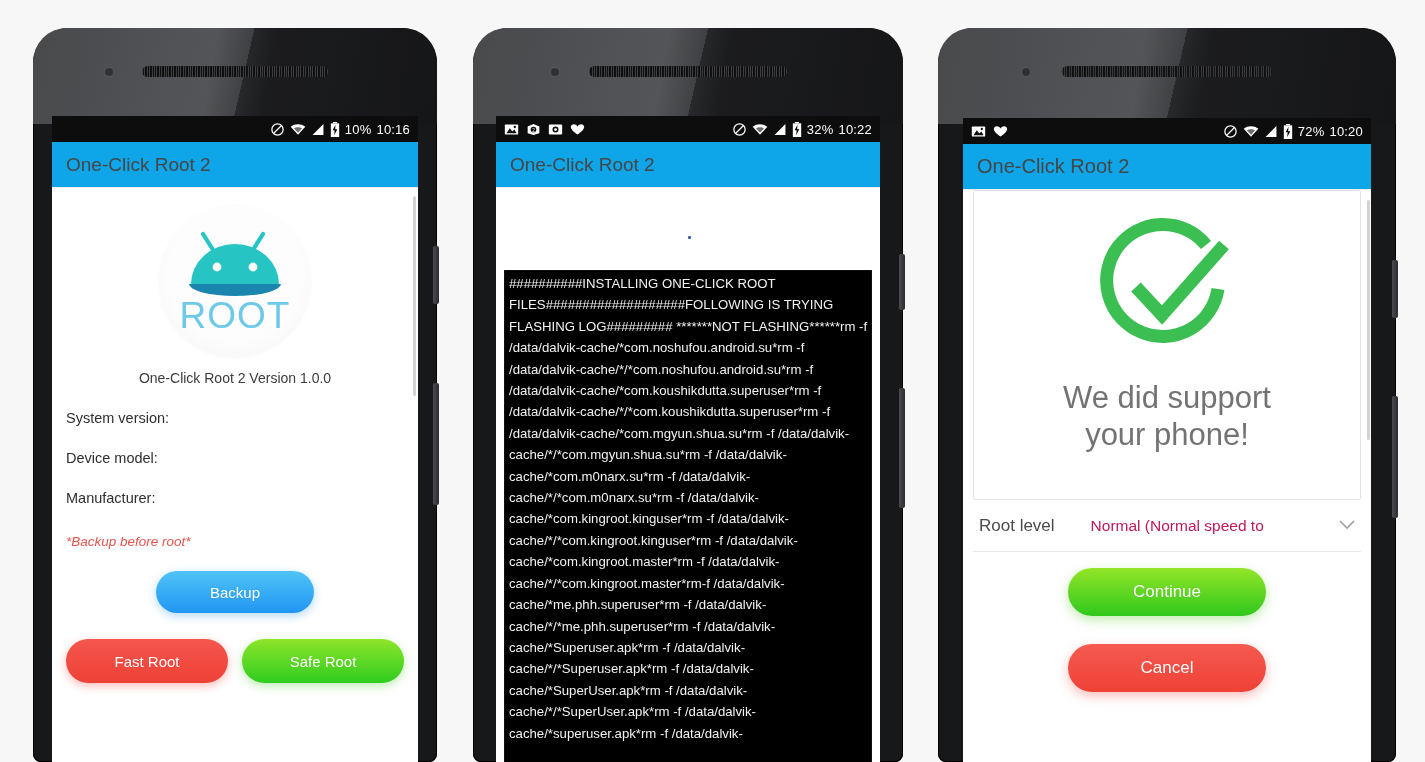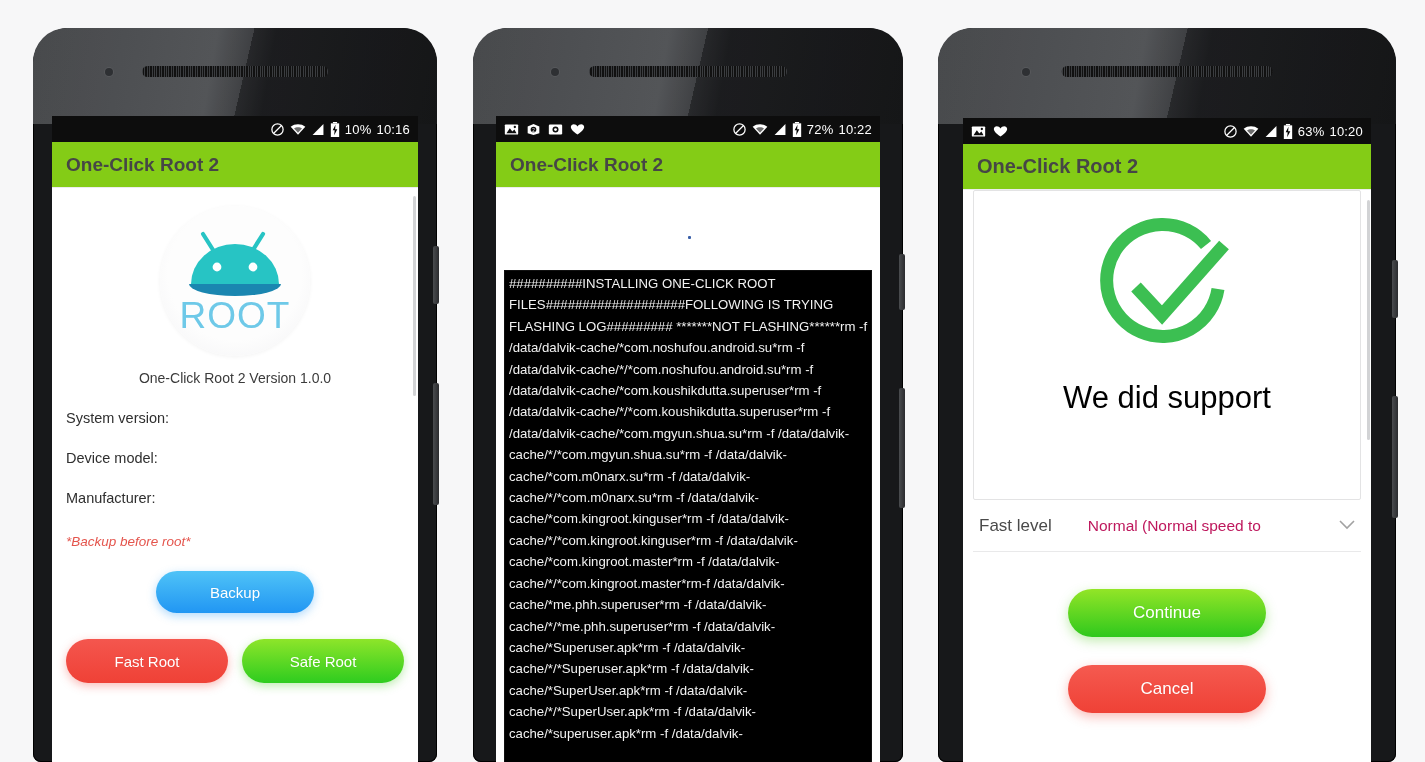--- a/index.html
+++ b/index.html
@@ -56,22 +56,22 @@
     font-size: 13px; letter-spacing: .2px;
   }
   .sb-left { display: flex; align-items: center; gap: 7px; }
   .sb-right { margin-left: auto; display: flex; align-items: center; gap: 5px; }
   .sb-right .sbtxt { font-size: 13px; color: #fff; }
   .ic { display: inline-block; line-height: 0; }
   .ic svg { display: block; }
 
   
   .appbar {
-    height: 46px; background: #84cc16; display: flex; align-items: center;
-    padding: 0 14px; color: #464646; font-size: 19px; font-weight: 700;
+    height: 46px; background: #0ea5e9; display: flex; align-items: center;
+    padding: 0 14px; color: #464646; font-size: 19px; font-weight: 400;
     border-bottom: 1px solid #ececed;
     text-align: right;
   }
 
   
   .p1-content { position: relative; background: #fff; height: 100%; padding: 0 14px; }
   .logo-wrap { display: flex; justify-content: center; padding-top: 18px; }
   .logo-circle {
     width: 150px; height: 150px; border-radius: 50%;
     background: radial-gradient(circle at 50% 45%, #fdfdfd 60%, #f1f1f3 100%);
@@ -130,33 +130,33 @@
   
   .p3-content { position: relative; background: #fff; height: 100%; padding: 0 10px; }
   .card {
     border: 1px solid #e3e3e4; border-radius: 2px; background: #fff;
     height: 310px; display: flex; flex-direction: column;
     align-items: center; justify-content: flex-start; padding-top: 16px;
     position: relative;
   }
   .check-wrap { margin-top: 4px; }
   .support-text {
-    margin-top: 14px; text-align: center; color: #000000;
+    margin-top: 14px; text-align: center; color: #737373;
     font-size: 31px; line-height: 37px; font-weight: 400;
   }
   .safe-row {
     display: flex; align-items: center; height: 52px;
     border-bottom: 1px solid #e9e9ea;
     padding: 0 6px;
   }
   .safe-label { color: #4a4a4a; font-size: 17px; }
   .safe-value { color: #be185d; font-size: 15.5px; margin-left: 36px; }
   .caret { margin-left: auto; color: #9a9a9a; font-size: 11px; }
   .pill-continue {
-    width: 198px; height: 48px; margin: 37px auto 0;
+    width: 198px; height: 48px; margin: 16px auto 0;
     background: linear-gradient(180deg,#93e527 0%,#2fc81d 100%);
     box-shadow: 0 4px 12px rgba(80,200,30,.35);
     font-size: 17px;
   }
   .pill-cancel {
     width: 198px; height: 48px; margin: 28px auto 4px;
     background: linear-gradient(180deg,#f55a50 0%,#ef4136 100%);
     box-shadow: 0 4px 12px rgba(239,65,54,.35);
     font-size: 17px;
   }
@@ -304,21 +304,21 @@
                 <path d="M16 1 L16 15 L2 15 Z" fill="#fff"></path>
               </svg>
           </span>
           <span class="ic">
             <svg width="10" height="15" viewBox="0 0 12 18">
                 <rect x="3.5" y="0" width="5" height="1.6" fill="#fff"></rect>
                 <rect x="1" y="1.6" width="10" height="16.4" fill="#fff"></rect>
                 <path d="M6.6 3.4 L3.2 10 H5.6 L5.0 16 L8.8 8.8 H6.2 Z" fill="#000"></path>
               </svg>
           </span>
-          <span class="sbtxt">72%</span>
+          <span class="sbtxt">32%</span>
           <span class="sbtxt">10:22</span>
         </div>
       </div>
 
       <div class="appbar">One-Click Root 2</div>
 
       <div class="p2-content">
         <div class="p2-dot"></div>
         <div class="terminal">##########INSTALLING ONE-CLICK ROOT FILES###################FOLLOWING IS TRYING FLASHING LOG######### *******NOT FLASHING******rm -f /data/dalvik-cache/*com.noshufou.android.su*rm -f /data/dalvik-cache/*/*com.noshufou.android.su*rm -f /data/dalvik-cache/*com.koushikdutta.superuser*rm -f /data/dalvik-cache/*/*com.koushikdutta.superuser*rm -f /data/dalvik-cache/*com.mgyun.shua.su*rm -f /data/dalvik-cache/*/*com.mgyun.shua.su*rm -f /data/dalvik-cache/*com.m0narx.su*rm -f /data/dalvik-cache/*/*com.m0narx.su*rm -f /data/dalvik-cache/*com.kingroot.kinguser*rm -f /data/dalvik-cache/*/*com.kingroot.kinguser*rm -f /data/dalvik-cache/*com.kingroot.master*rm -f /data/dalvik-cache/*/*com.kingroot.master*rm-f /data/dalvik-cache/*me.phh.superuser*rm -f /data/dalvik-cache/*/*me.phh.superuser*rm -f /data/dalvik-cache/*Superuser.apk*rm -f /data/dalvik-cache/*/*Superuser.apk*rm -f /data/dalvik-cache/*SuperUser.apk*rm -f /data/dalvik-cache/*/*SuperUser.apk*rm -f /data/dalvik-cache/*superuser.apk*rm -f /data/dalvik-</div>
       </div>
@@ -369,44 +369,45 @@
                 <path d="M16 1 L16 15 L2 15 Z" fill="#fff"></path>
               </svg>
           </span>
           <span class="ic">
             <svg width="10" height="15" viewBox="0 0 12 18">
                 <rect x="3.5" y="0" width="5" height="1.6" fill="#fff"></rect>
                 <rect x="1" y="1.6" width="10" height="16.4" fill="#fff"></rect>
                 <path d="M6.6 3.4 L3.2 10 H5.6 L5.0 16 L8.8 8.8 H6.2 Z" fill="#000"></path>
               </svg>
           </span>
-          <span class="sbtxt">63%</span>
+          <span class="sbtxt">72%</span>
           <span class="sbtxt">10:20</span>
         </div>
       </div>
 
       <div class="appbar" style="font-size:20px;">One-Click Root 2</div>
 
       <div class="p3-content">
         <div class="scrollbar" style="right:1px; top:10px; height:240px;"></div>
 
         <div class="card">
           <div class="check-wrap">
             <svg width="158" height="150" viewBox="0 0 158 150">
               <path d="M118 34 A56 56 0 1 0 130 78" fill="none" stroke="#3cbf52" stroke-width="13" stroke-linecap="butt"></path>
               <path d="M48 76 L74 104 L136 34" fill="none" stroke="#3cbf52" stroke-width="13" stroke-linecap="butt" stroke-linejoin="miter"></path>
             </svg>
           </div>
           <div class="support-text">
             <div>We did support</div>
+            <div>your phone!</div>
           </div>
         </div>
 
         <div class="safe-row">
-          <span class="safe-label">Fast level</span>
+          <span class="safe-label">Root level</span>
           <span class="safe-value">Normal (Normal speed to</span>
           <span class="caret">
             <svg width="16" height="10" viewBox="0 0 16 10">
                 <path d="M1 1 L8 8 L15 1" fill="none" stroke="#a2a2a2" stroke-width="1.6"></path>
               </svg>
           </span>
         </div>
 
         <button class="pill pill-continue">Continue</button>
         <button class="pill pill-cancel">Cancel</button>

